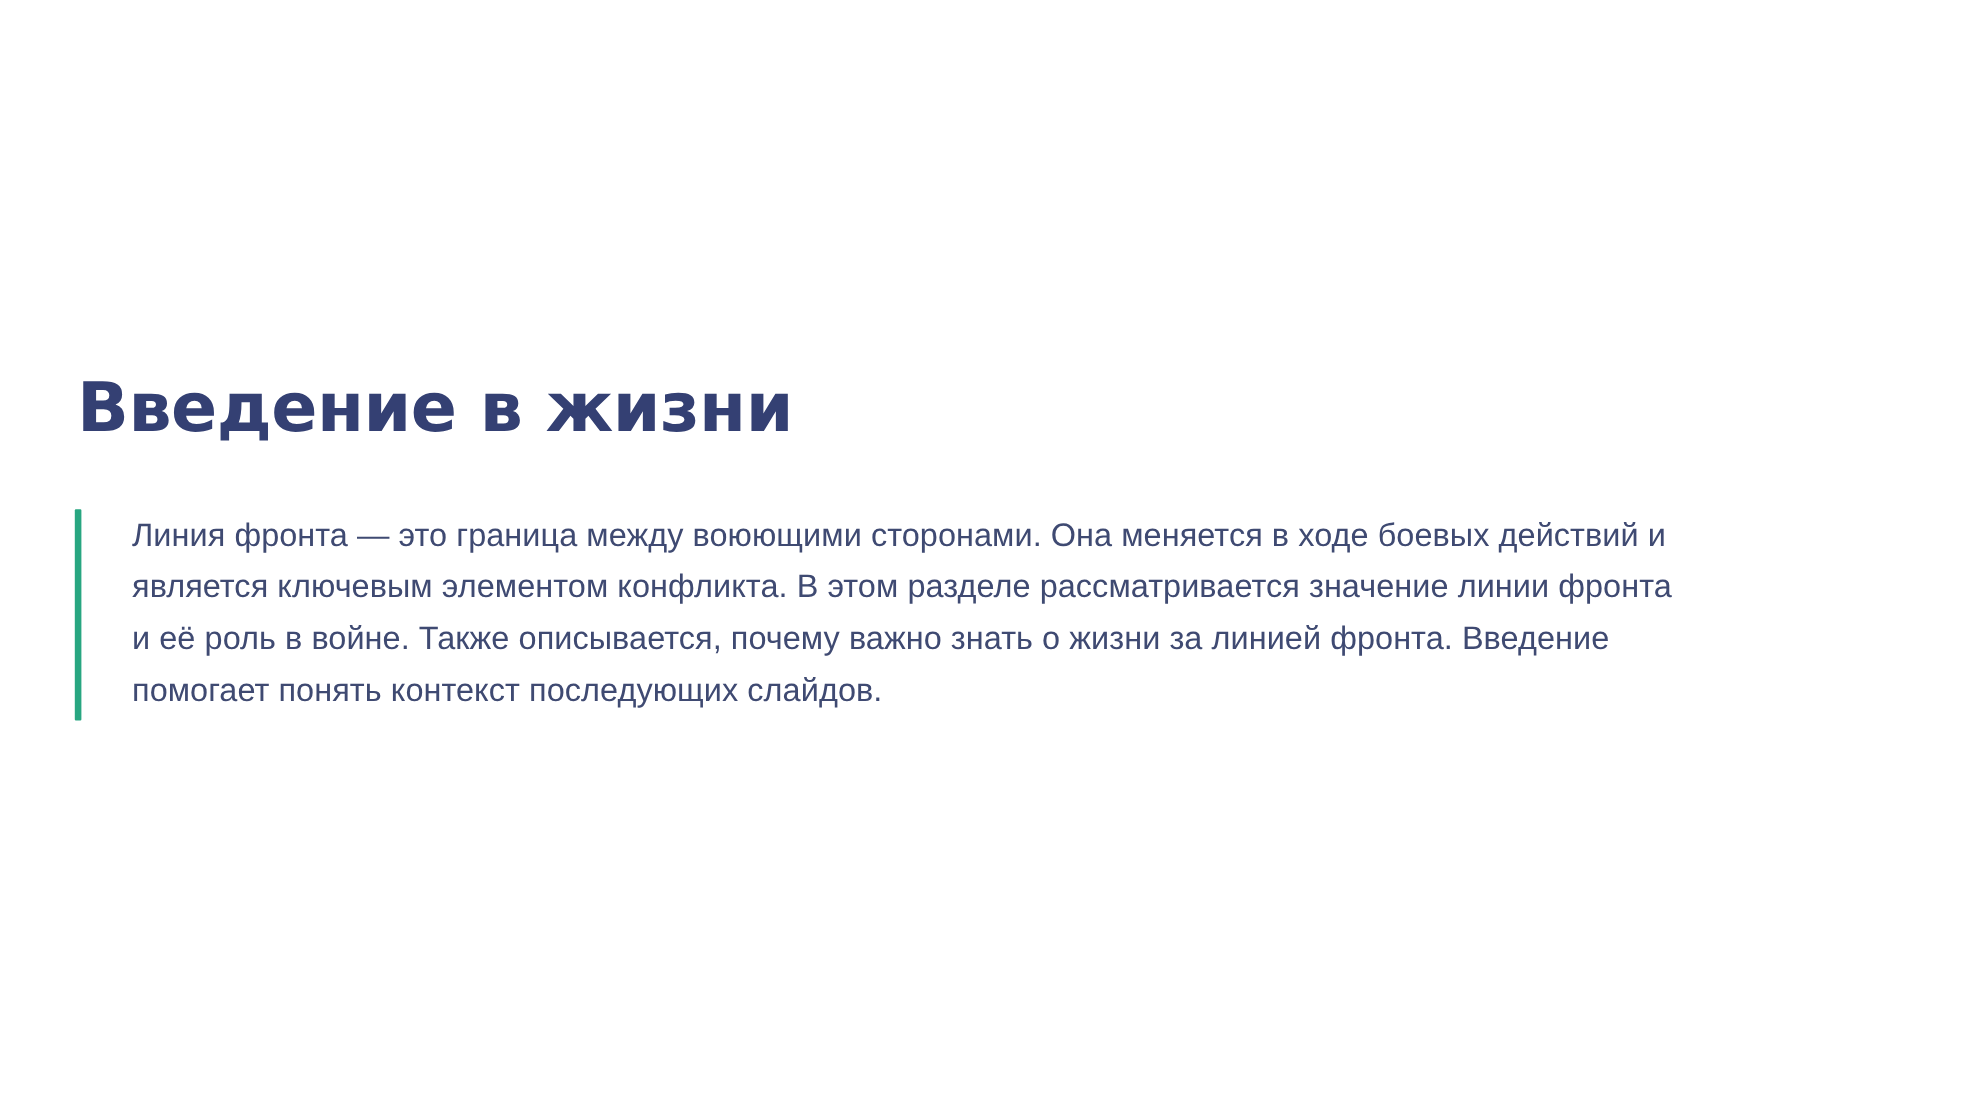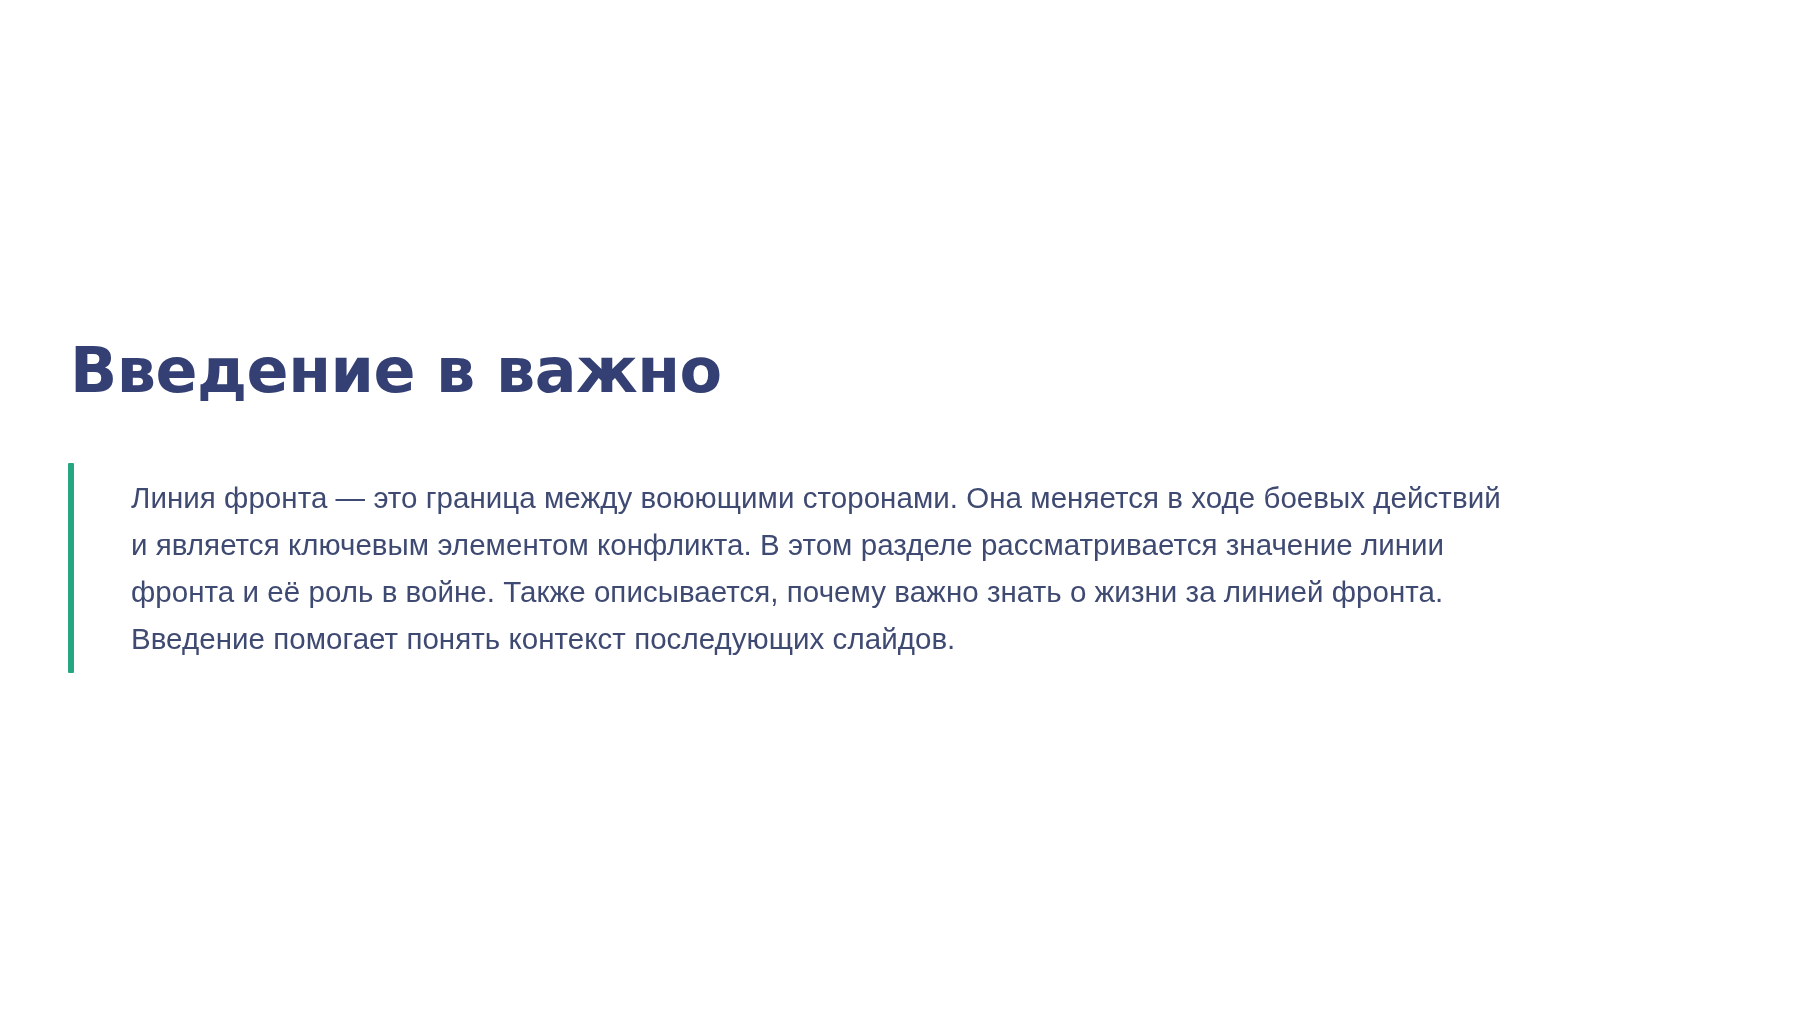--- a/index.html
+++ b/index.html
@@ -52,36 +52,36 @@
   #accent-bar {
     flex: 0 0 auto;
     width: 6px;
     min-height: 192px;
     background: #28a681;
     border-radius: 1px;
   }
 
   #body-text {
     flex: 1 1 auto;
-    margin: 11px;
+    margin: 0;
     padding: 0 0 0 46px;
     font-family: "Liberation Sans", "DejaVu Sans", sans-serif;
     font-size: 29.5px;
     line-height: 47px;
     font-weight: 400;
     color: #3f4a72;
     text-align: left;
     letter-spacing: 0.05px;
   }
 </style>
 </head>
 <body>
 
 <div id="slide" style="background: rgb(255, 255, 255);">
 
-  <h1 id="slide-title" style="color: rgb(52, 64, 115);">Введение в важно</h1>
+  <h1 id="slide-title" style="color: rgb(52, 64, 115);">Введение в жизни</h1>
 
   <div id="body-block">
     <div id="accent-bar" style="background: rgb(40, 166, 129);"></div>
     <p id="body-text" style="color: rgb(63, 74, 114);">Линия фронта — это граница между воюющими сторонами. Она меняется в ходе боевых действий и является ключевым элементом конфликта. В этом разделе рассматривается значение линии фронта и её роль в войне. Также описывается, почему важно знать о жизни за линией фронта. Введение помогает понять контекст последующих слайдов.</p>
   </div>
 
 </div>
 
 </body></html>

